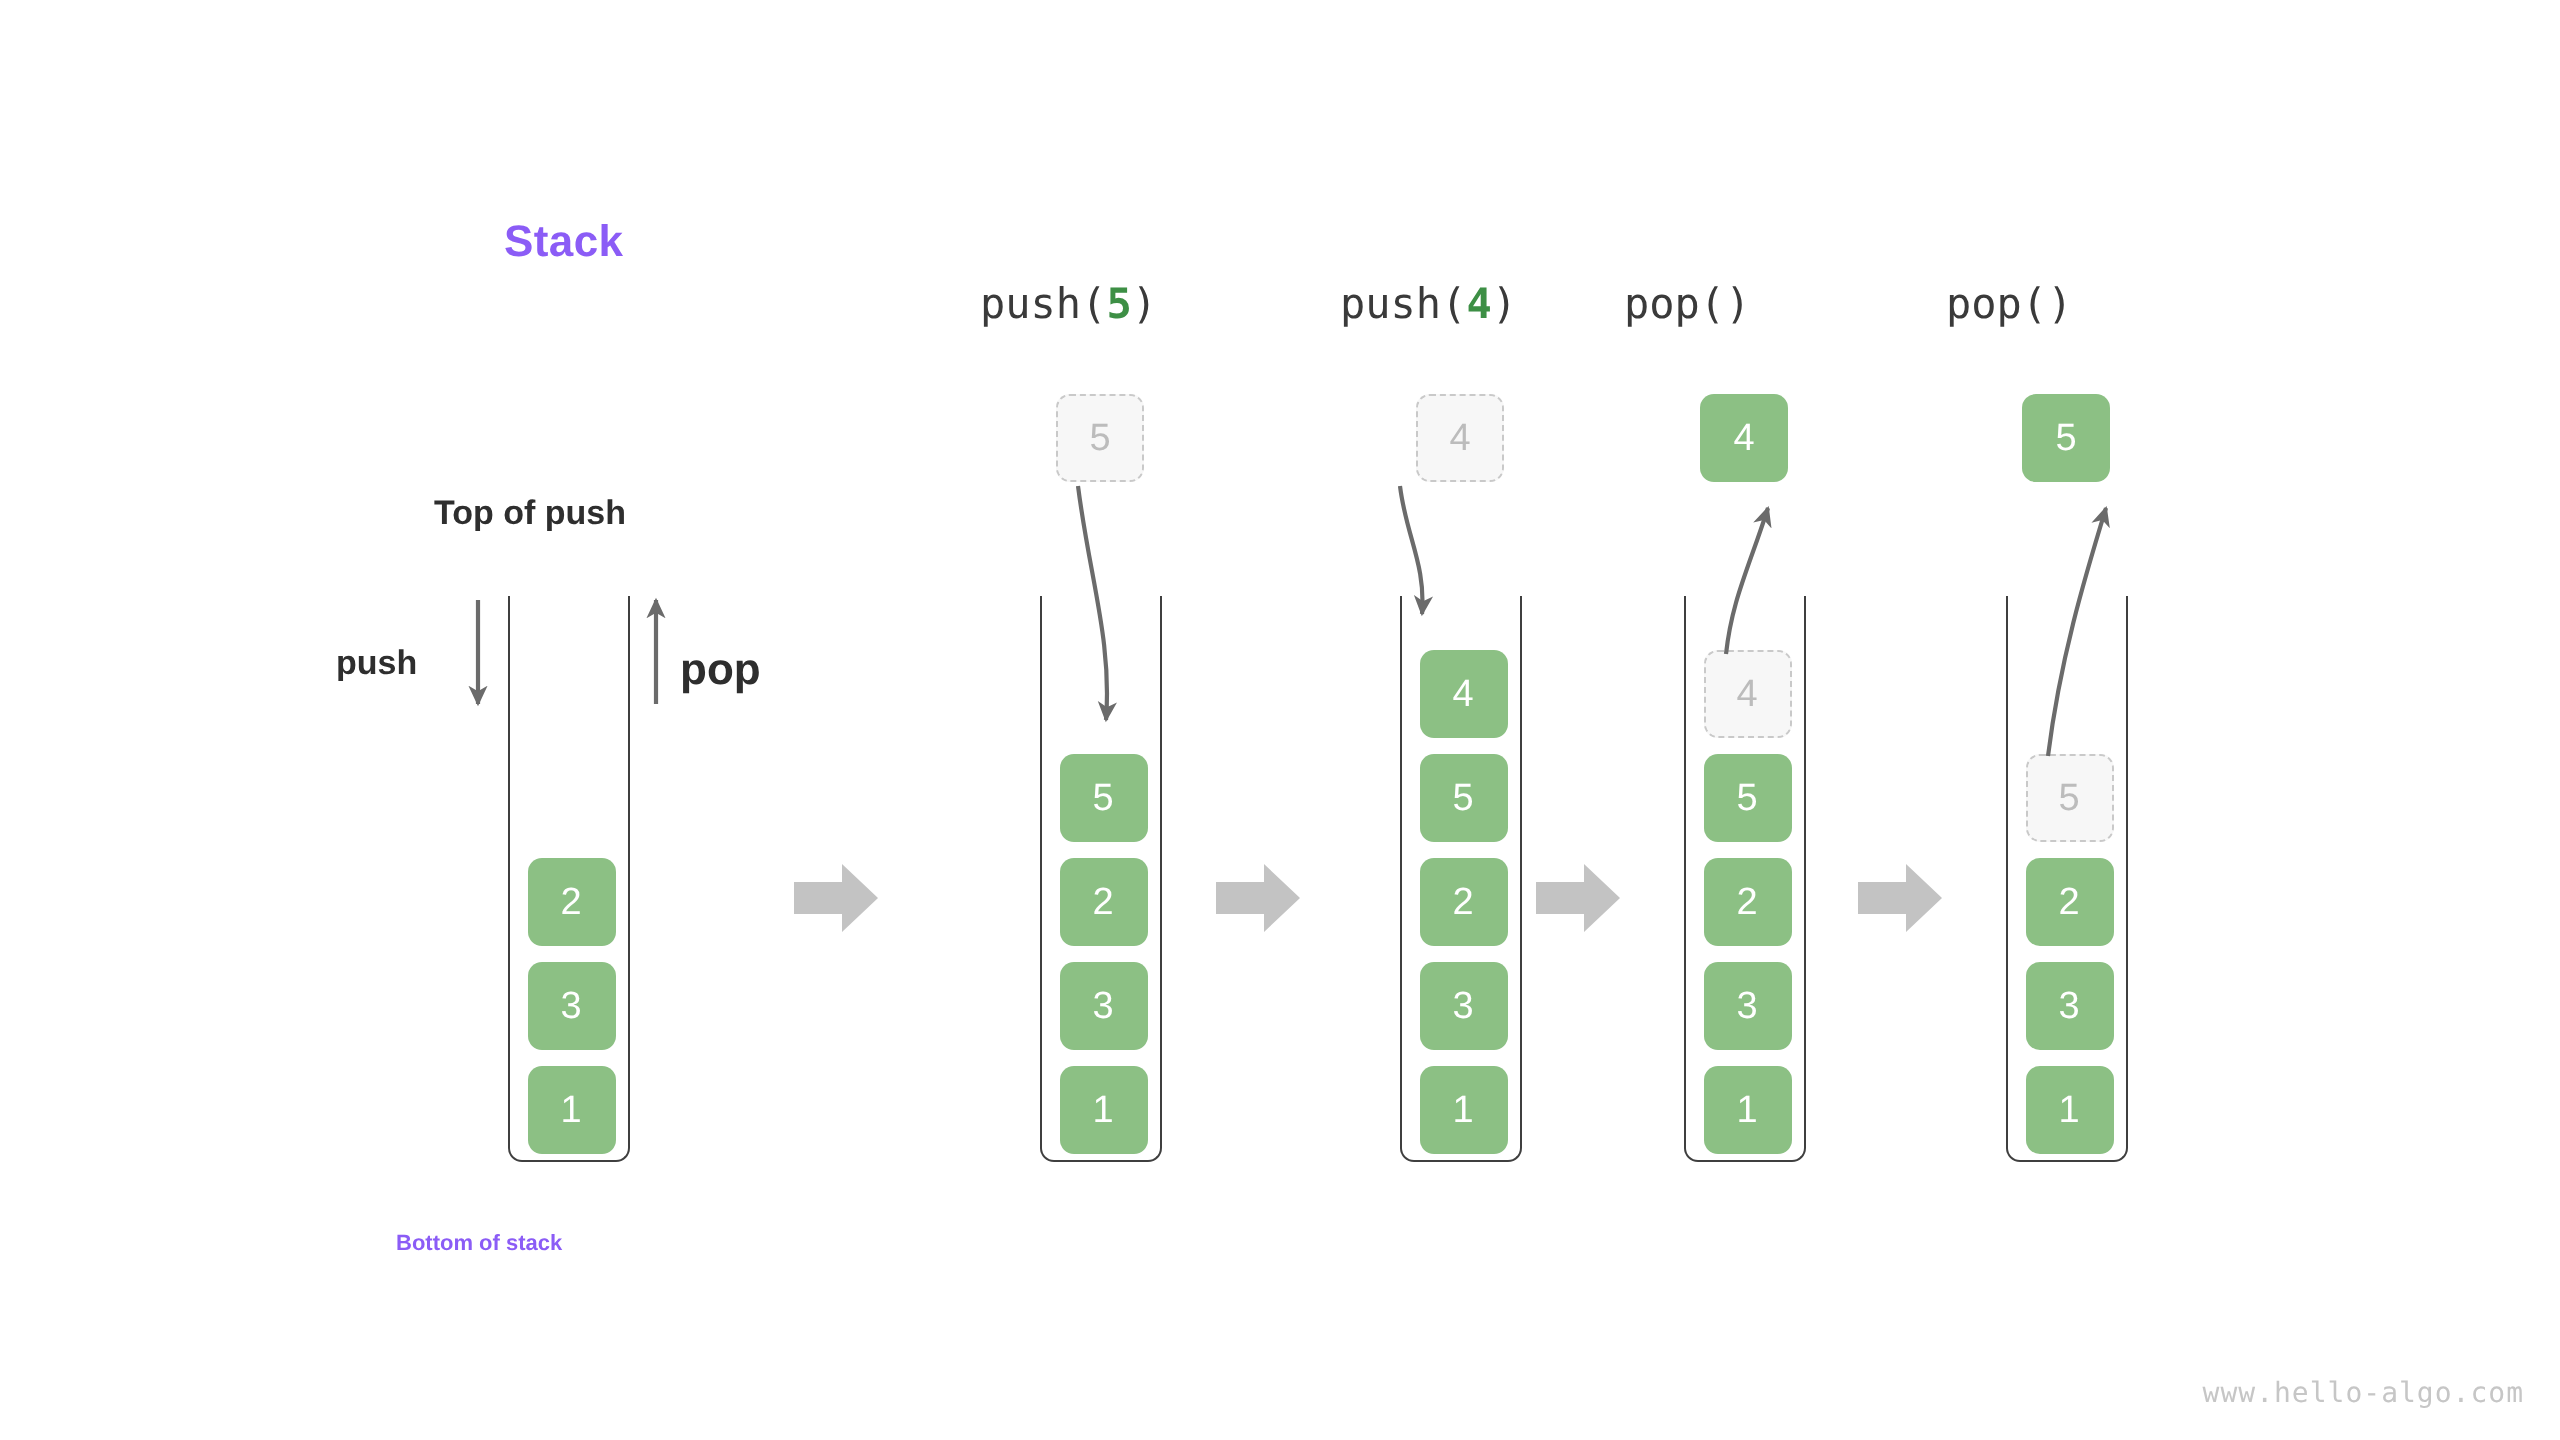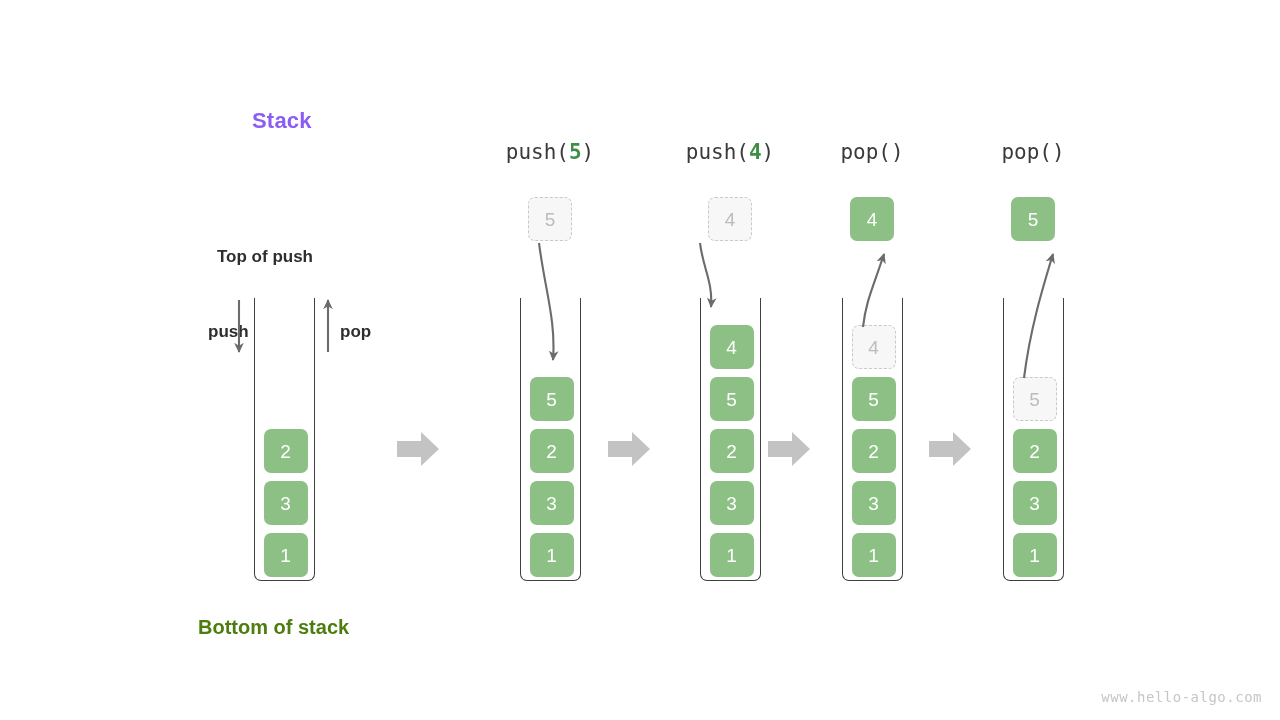--- a/index.html
+++ b/index.html
@@ -39,59 +39,58 @@
     top: 247px;
     font-size: 17px;
     font-weight: bold;
     color: #2e2e2e;
     white-space: nowrap;
   }
   #bottom-of-stack-label {
     position: absolute;
     left: 198px;
     top: 616px;
-    font-size: 20px;
-    font-weight: bold;
-    color: #4d7c0f;
+    font-size: 11px;
+    font-weight: bold;
+    color: #8b5cf6;
     white-space: nowrap;
   }
   #push-label {
     position: absolute;
     left: 168px;
     top: 322px;
     font-size: 17px;
     font-weight: bold;
     color: #2e2e2e;
     white-space: nowrap;
-    margin-left: 40px;
   }
   #pop-label {
     position: absolute;
     left: 340px;
     top: 322px;
-    font-size: 17px;
+    font-size: 22px;
     font-weight: bold;
     color: #2e2e2e;
     white-space: nowrap;
   }
 
   
   .panel {
     position: absolute;
     top: 0;
     width: 120px;
     height: 720px;
   }
 
   .panel-header {
     position: absolute;
     top: 140px;
     left: 0;
     width: 120px;
-    text-align: center;
+    text-align: left;
     font-family: "DejaVu Sans Mono", monospace;
     font-size: 21px;
     color: #3a3a3a;
     white-space: nowrap;
   }
   .panel-header .arg {
     color: #3d8f45;
     font-weight: bold;
   }
 

